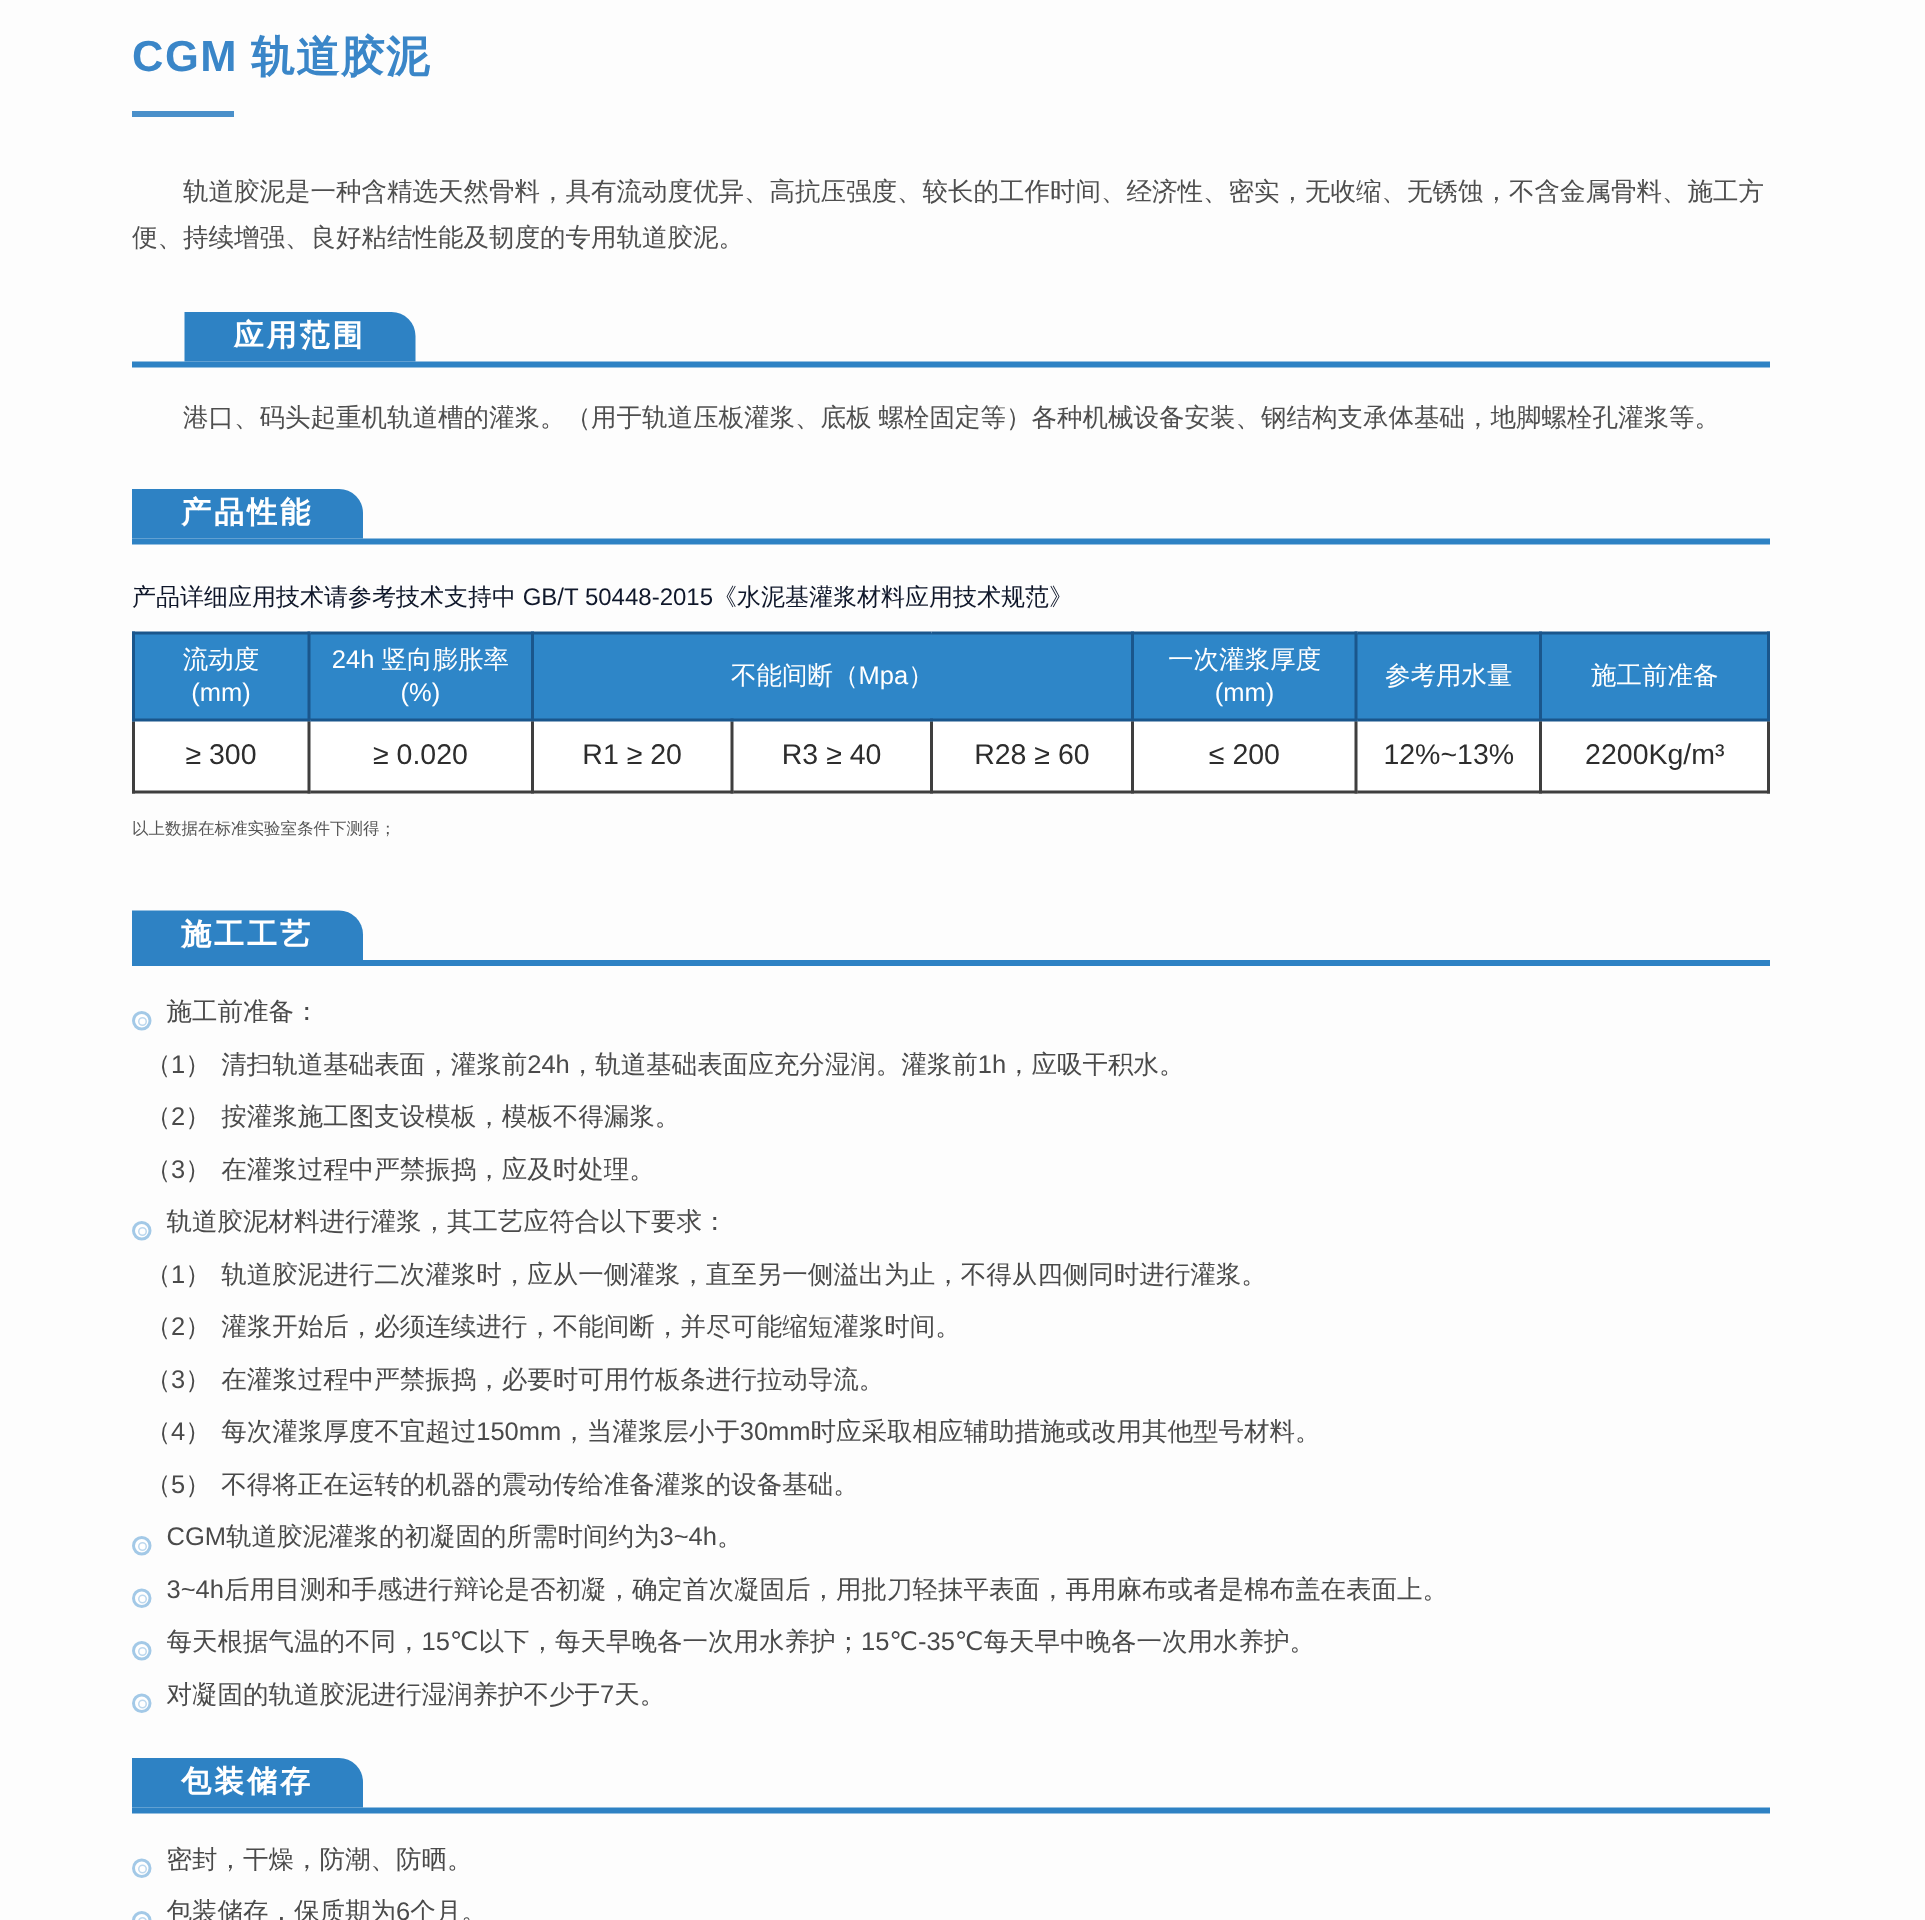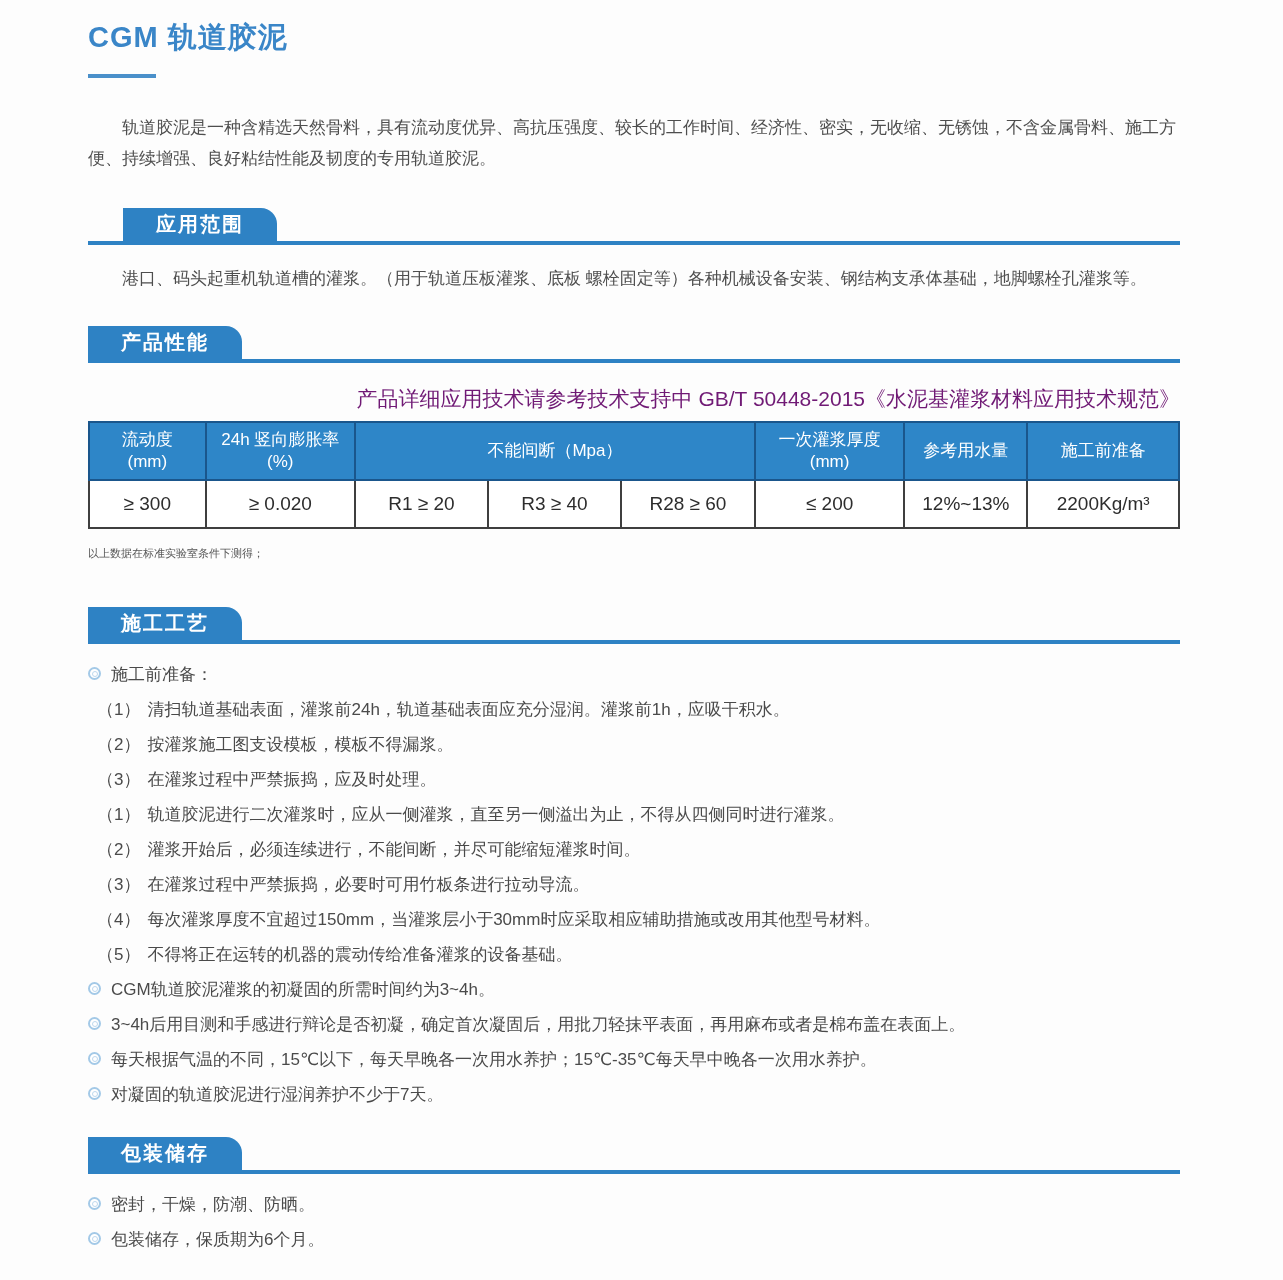--- a/index.html
+++ b/index.html
@@ -55,23 +55,23 @@
     border-top-right-radius: 16px;
   }
   .sec-app   { margin-top: 34px; padding-left: 35px; }
   .sec-perf  { margin-top: 32px; }
   .sec-proc  { margin-top: 38px; }
   .sec-pack  { margin-top: 30px; }
   .app-body { margin-top: 18px; text-indent: 2em; }
   
   .perf-note {
     margin-top: 20px;
-    text-align: right;
-    color: #701a75;
-    font-size: 21px;
+    text-align: left;
+    color: #0f172a;
+    font-size: 16px;
     text-indent: 0;
   }
   table.perf-table {
     width: 100%;
     margin-top: 7px;
     border-collapse: collapse;
     table-layout: fixed;
   }
   .perf-table th {
     background: #2e86c8;
@@ -96,21 +96,21 @@
   .table-footnote {
     margin-top: 9px;
     color: #555555;
     font-size: 11px;
     text-indent: 0;
   }
   
   .item-list { margin-top: 19px; }
   .li {
     display: flex;
-    align-items: flex-start;
+    align-items: flex-end;
     color: #4a4a4a;
     font-size: 17px;
     line-height: 24px;
     margin-bottom: 11px;
   }
   .li .txt { flex: 1; }
   .li.sub { padding-left: 9px; }
   .li .num {
     margin-right: 7px;
     white-space: nowrap;
@@ -217,20 +217,24 @@
       <span class="txt">清扫轨道基础表面，灌浆前24h，轨道基础表面应充分湿润。灌浆前1h，应吸干积水。</span>
     </div>
     <div class="li sub">
       <span class="num">（2）</span>
       <span class="txt">按灌浆施工图支设模板，模板不得漏浆。</span>
     </div>
     <div class="li sub">
       <span class="num">（3）</span>
       <span class="txt">在灌浆过程中严禁振捣，应及时处理。</span>
     </div>
+    <div class="li">
+      <span class="ring"></span>
+      <span class="txt">轨道胶泥材料进行灌浆，其工艺应符合以下要求：</span>
+    </div>
     <div class="li sub">
       <span class="num">（1）</span>
       <span class="txt">轨道胶泥进行二次灌浆时，应从一侧灌浆，直至另一侧溢出为止，不得从四侧同时进行灌浆。</span>
     </div>
     <div class="li sub">
       <span class="num">（2）</span>
       <span class="txt">灌浆开始后，必须连续进行，不能间断，并尽可能缩短灌浆时间。</span>
     </div>
     <div class="li sub">
       <span class="num">（3）</span>

